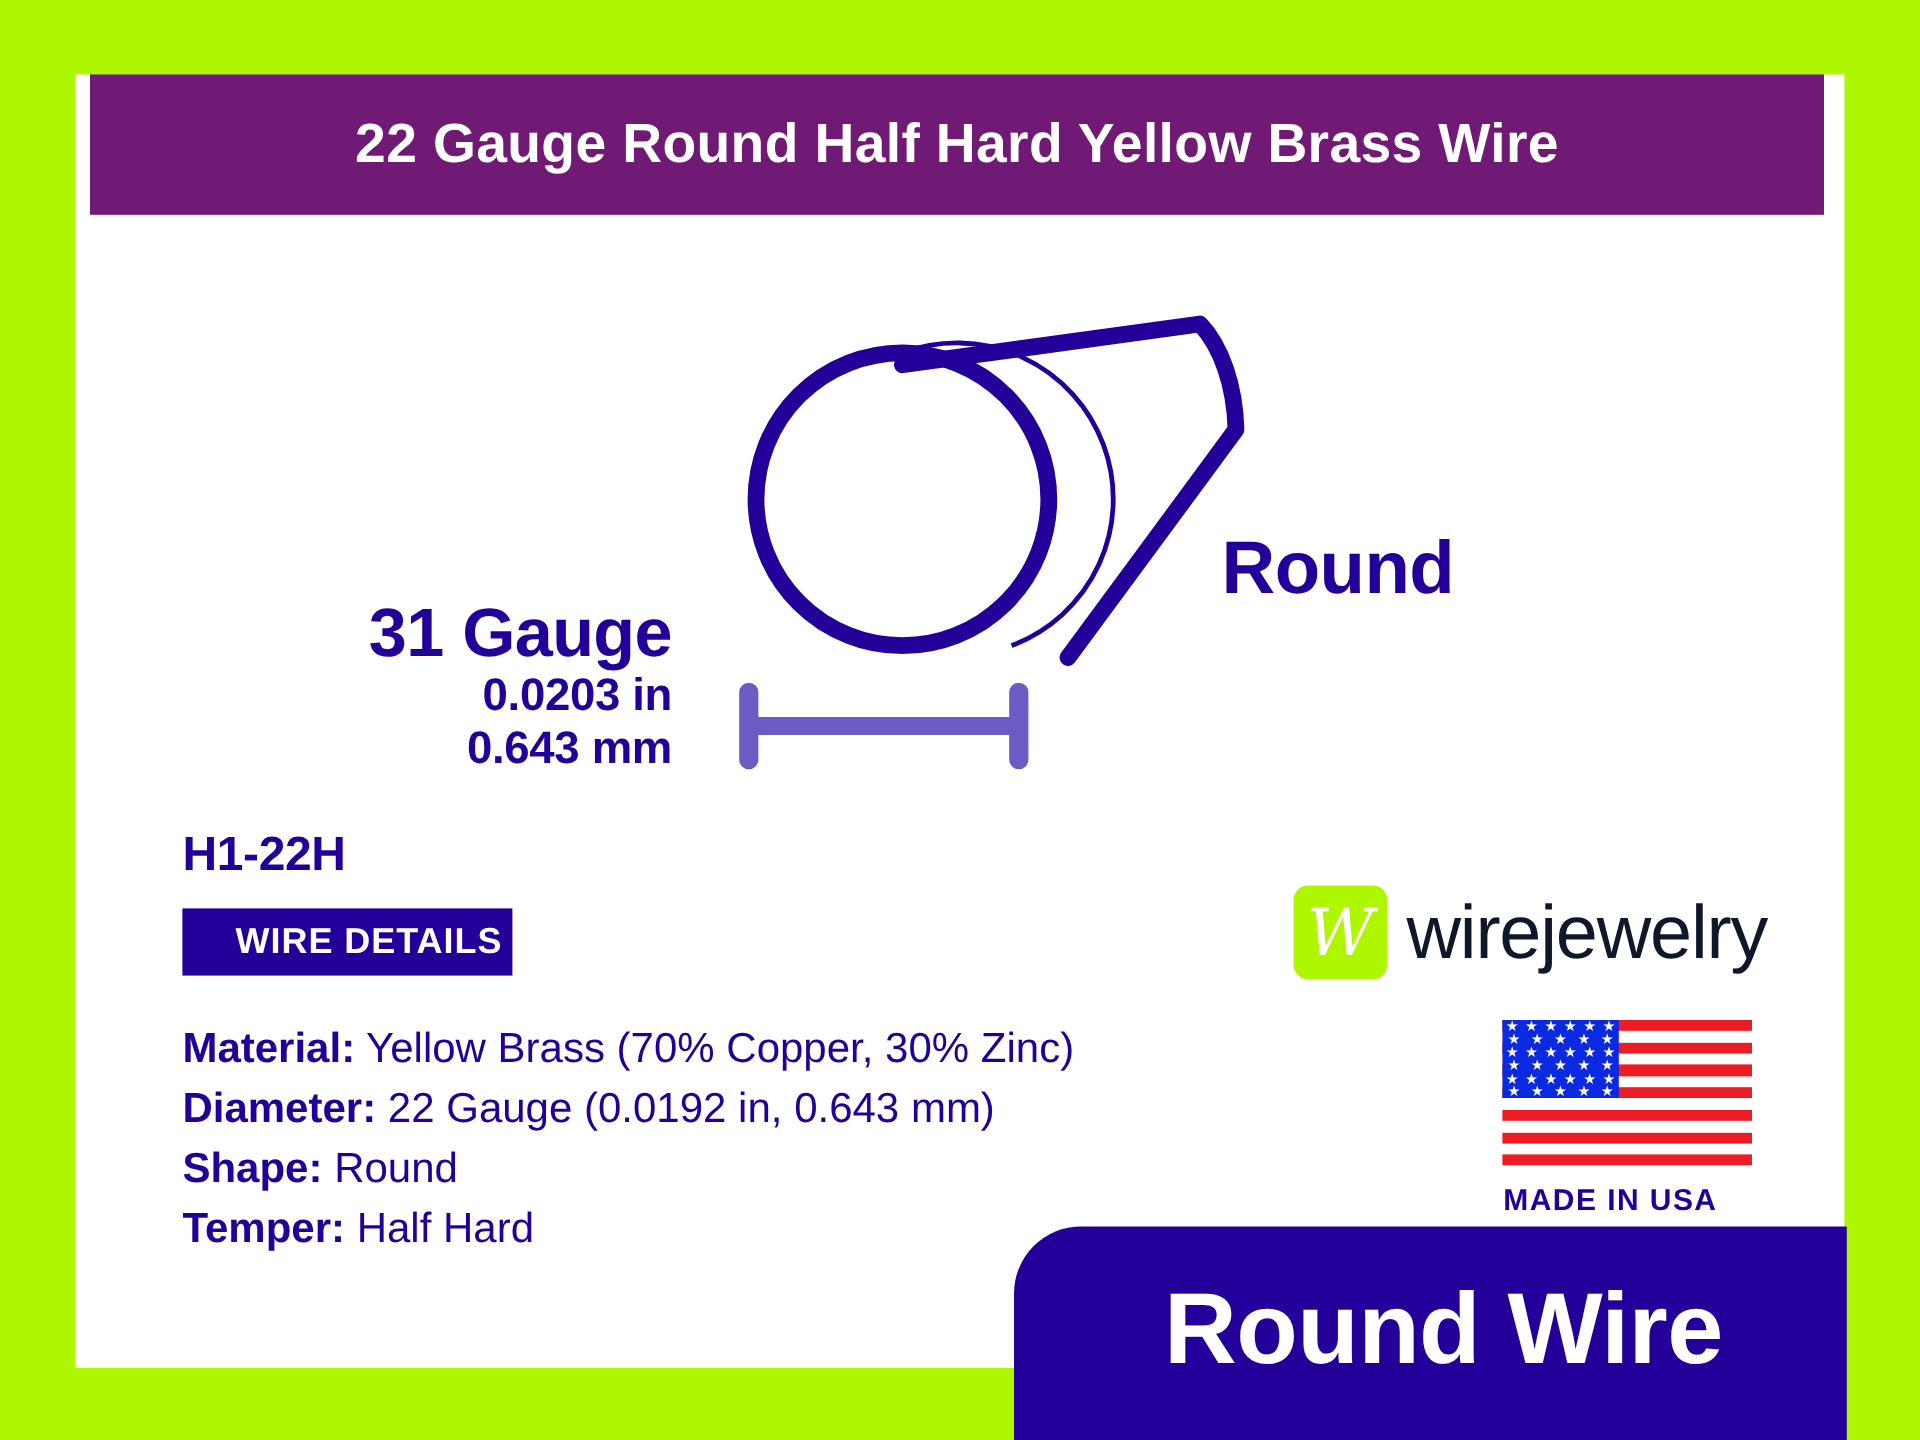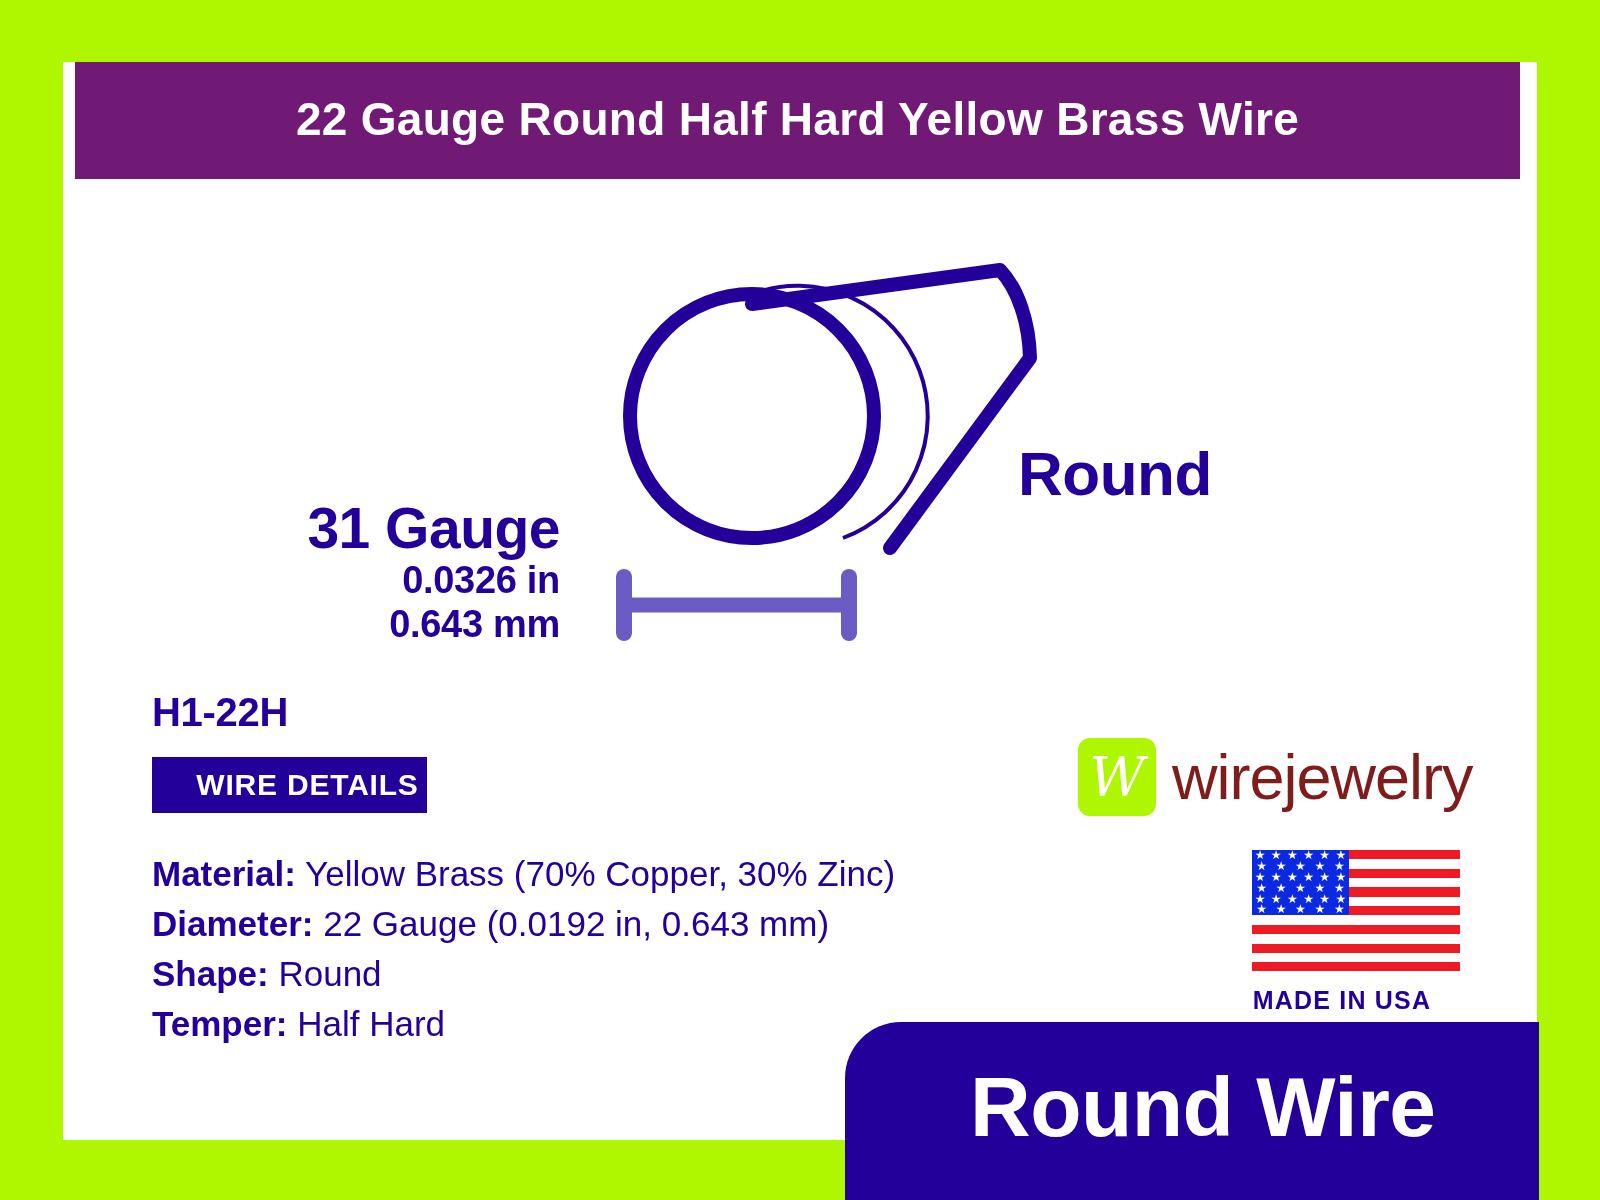--- a/index.html
+++ b/index.html
@@ -169,21 +169,21 @@
     height: 78px;
     line-height: 80px;
     text-align: center;
     color: #ffffff;
     font-family: "DejaVu Serif", serif;
     font-style: italic;
     font-size: 54px;
   }
   #brand-wordmark {
     margin-left: 16px;
-    color: #7f1d1d;
+    color: #0f172a;
     font-size: 63px;
     font-weight: 300;
     letter-spacing: -1px;
     line-height: 70px;
     white-space: nowrap;
   }
   
   #made-in-usa {
     position: absolute;
     left: 1222px;
@@ -281,21 +281,21 @@
       <line x1="12" y1="12" x2="12" y2="68" stroke="#6B5BC4" stroke-width="16" stroke-linecap="round"></line>
       <line x1="237" y1="12" x2="237" y2="68" stroke="#6B5BC4" stroke-width="16" stroke-linecap="round"></line>
       <line x1="12" y1="40" x2="237" y2="40" stroke="#6B5BC4" stroke-width="15"></line>
     </svg>
   </div>
 
   <div id="shape-label">Round</div>
 
   <div id="gauge-block">
     <div id="gauge-primary">31 Gauge</div>
-    <div id="gauge-inches">0.0326 in</div>
+    <div id="gauge-inches">0.0203 in</div>
     <div id="gauge-mm">0.643 mm</div>
   </div>
 
   <div id="sku">H1-22H</div>
 
   <div id="wire-details-badge">
     <span id="wire-details-badge-label">WIRE DETAILS</span>
   </div>
 
   <div id="specs">

